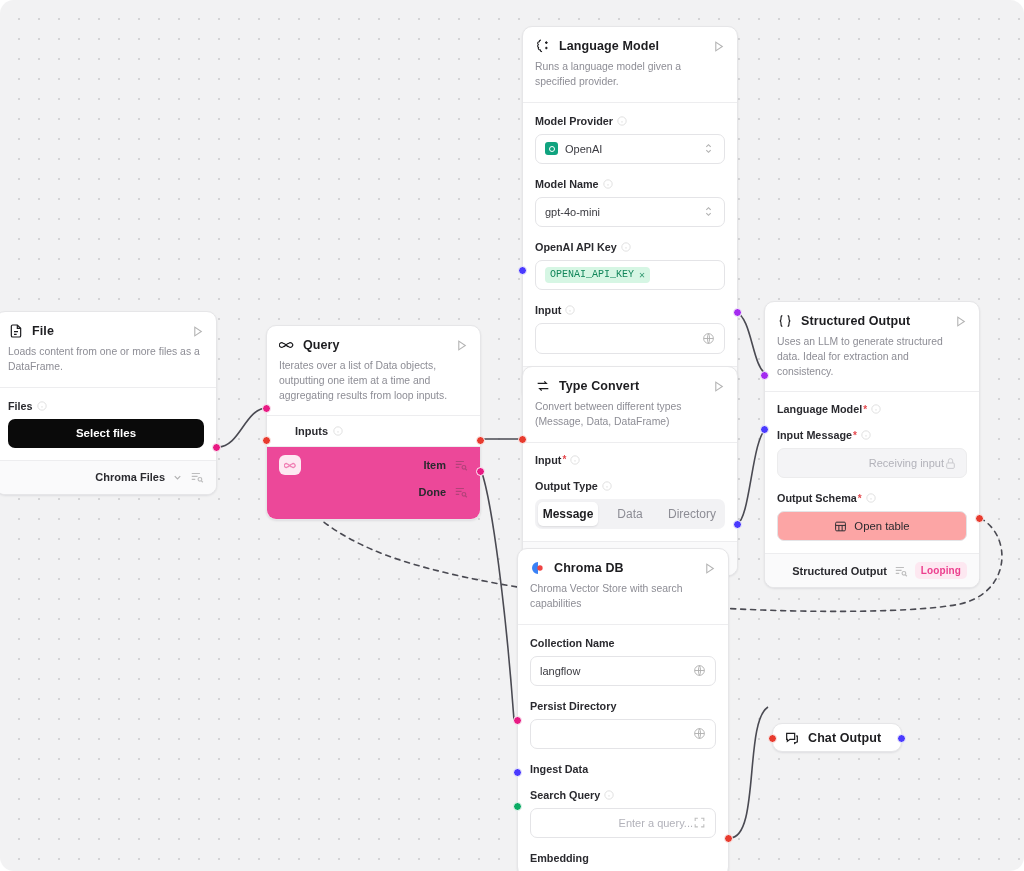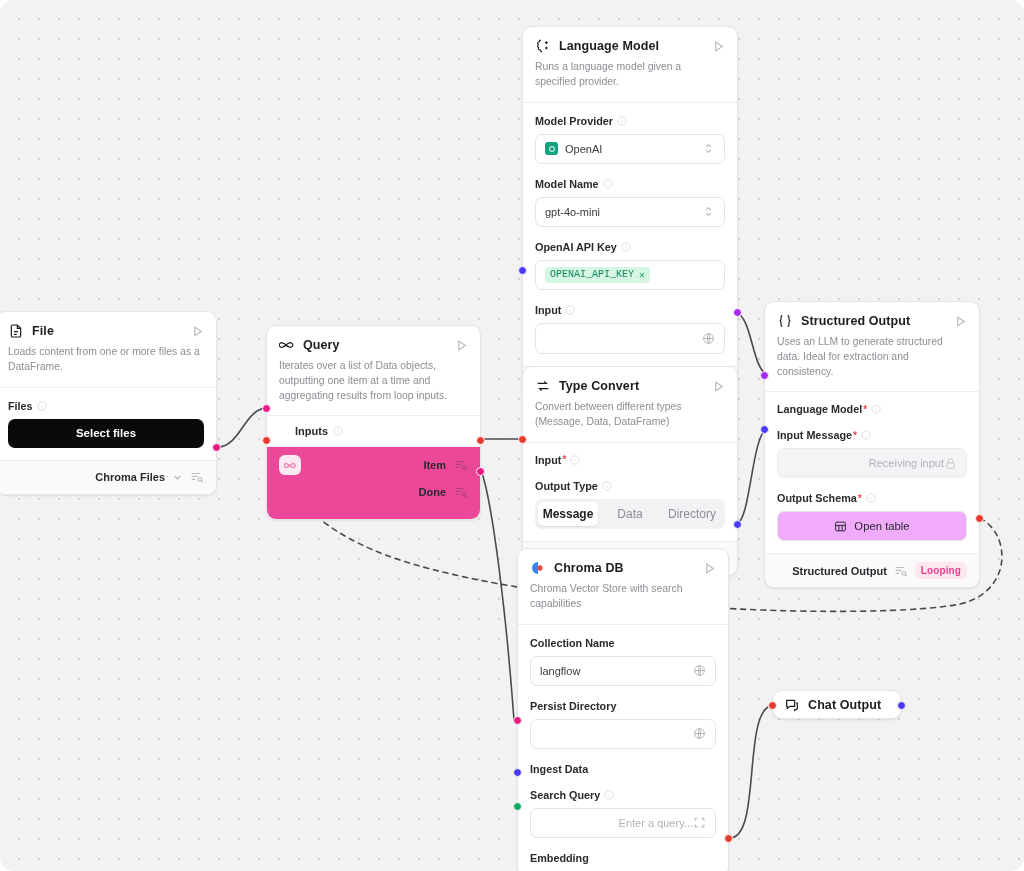--- a/index.html
+++ b/index.html
@@ -78,21 +78,21 @@
   .oai-sq { width: 13px; height: 13px; border-radius: 3px; background: #10a37f;
             display: inline-flex; align-items: center; justify-content: center; }
   .oai-sq i { width: 6px; height: 6px; border-radius: 50%; border: 1.3px solid #fff; display:block;}
 
   .btn-dark {
     height: 29px; background: #0a0a0a; color: #fff; border-radius: 7px;
     display: flex; align-items: center; justify-content: center;
     font-size: 11.5px; font-weight: bold; cursor: pointer;
   }
   .btn-outline {
-    height: 30px; border: 1px solid #e4e4e7; border-radius: 7px; background: #f0abfc;
+    height: 30px; border: 1px solid #e4e4e7; border-radius: 7px; background: #fca5a5;
     display: flex; align-items: center; justify-content: center; gap: 7px;
     font-size: 11.3px; color: #2a2a2f; cursor: pointer;
   }
 
   .seg {
     display: flex; background: #f2f2f4; border-radius: 7px; padding: 3px; gap: 2px;
   }
   .seg > div {
     flex: 1 1 0; text-align: center; font-size: 12px; color: #8d8d95;
     padding: 5px 0; border-radius: 5px; cursor: pointer;
@@ -545,21 +545,21 @@
       </div>
 
     </div>
 
     <div class="handle h-pink" style="left:-5px; top:167px;"></div>
     <div class="handle h-blue" style="left:-5px; top:219px;"></div>
     <div class="handle h-green" style="left:-5px; top:253px;"></div>
     <div class="handle h-red" style="right:-5px; top:285px;"></div>
   </div>
 
-  <div class="node" style="left:772px; top:690px; width:130px; height:29px;">
+  <div class="node" style="left:772px; top:723px; width:130px; height:29px;">
     <div class="node-head" style="padding:6px 11px;">
       <svg class="node-ico" viewBox="0 0 24 24" fill="none" stroke="#1d1d20" stroke-width="1.8">
         <path d="M4 5h12v9H9l-4 3v-3H4z"></path>
         <path d="M18 9h2v9h-1l-3 2v-2"></path>
       </svg>
       <div class="node-title">Chat Output</div>
     </div>
     <div class="handle h-red" style="left:-5px; top:10px;"></div>
     <div class="handle h-blue" style="right:-5px; top:10px;"></div>
   </div>

